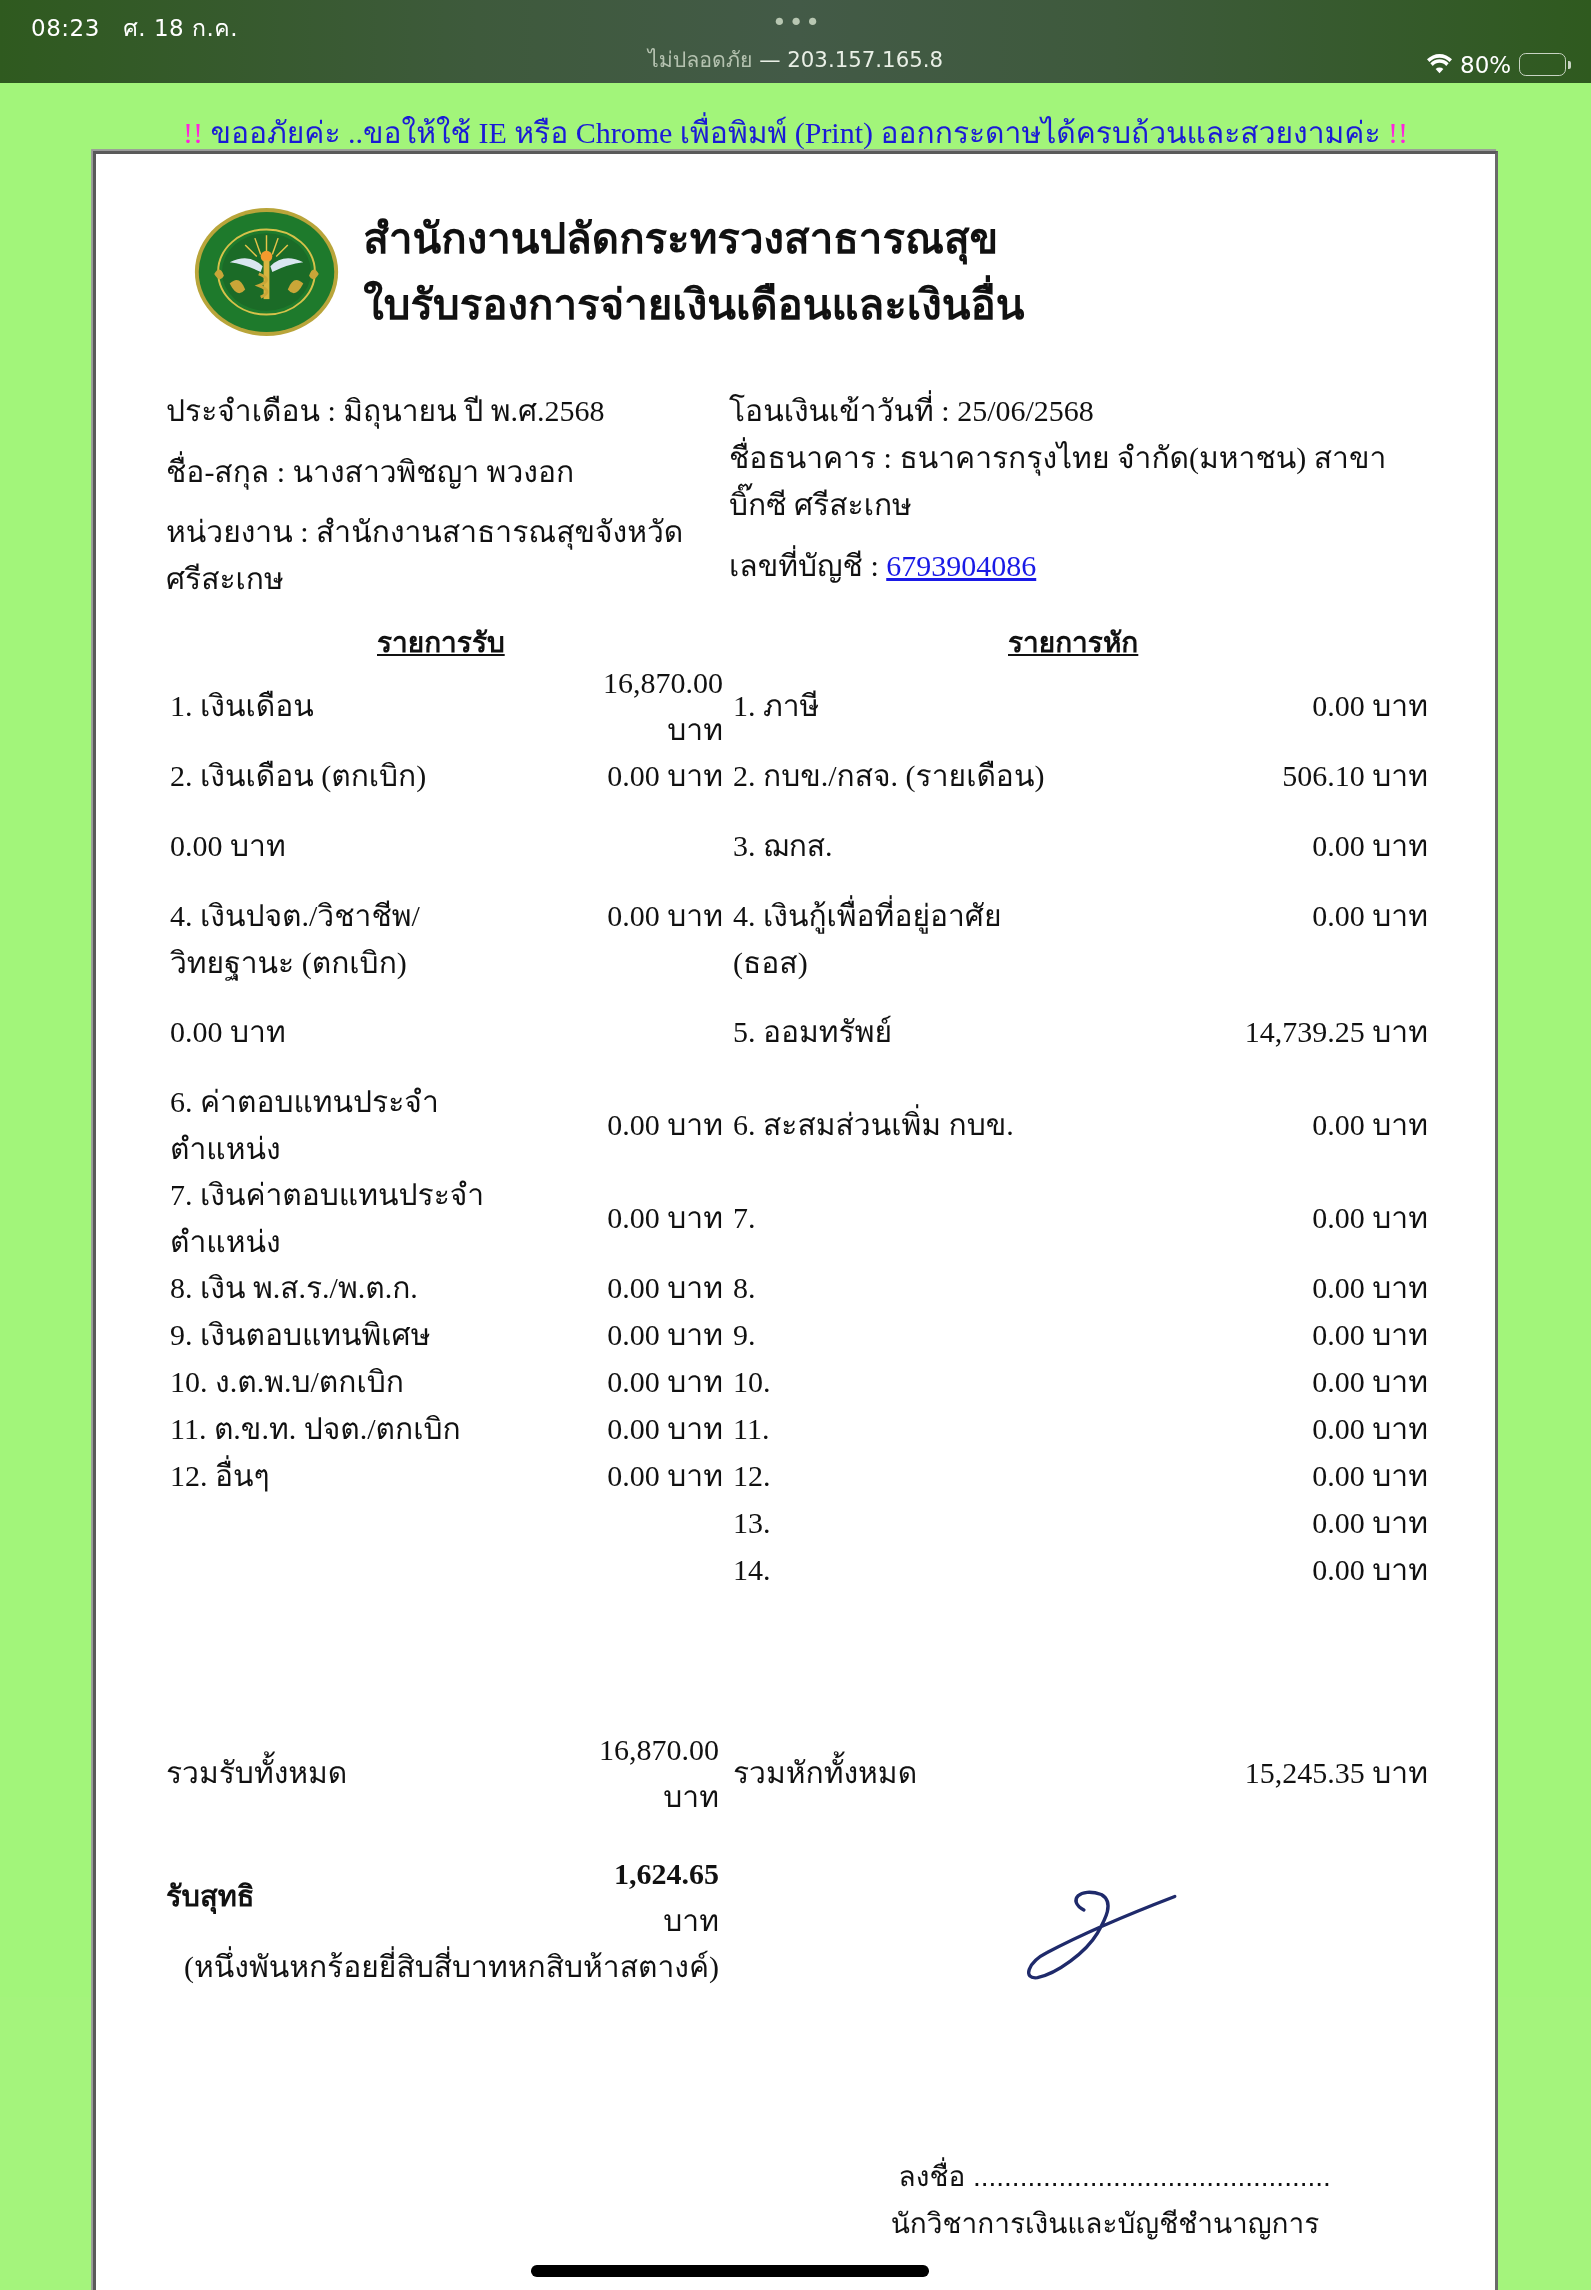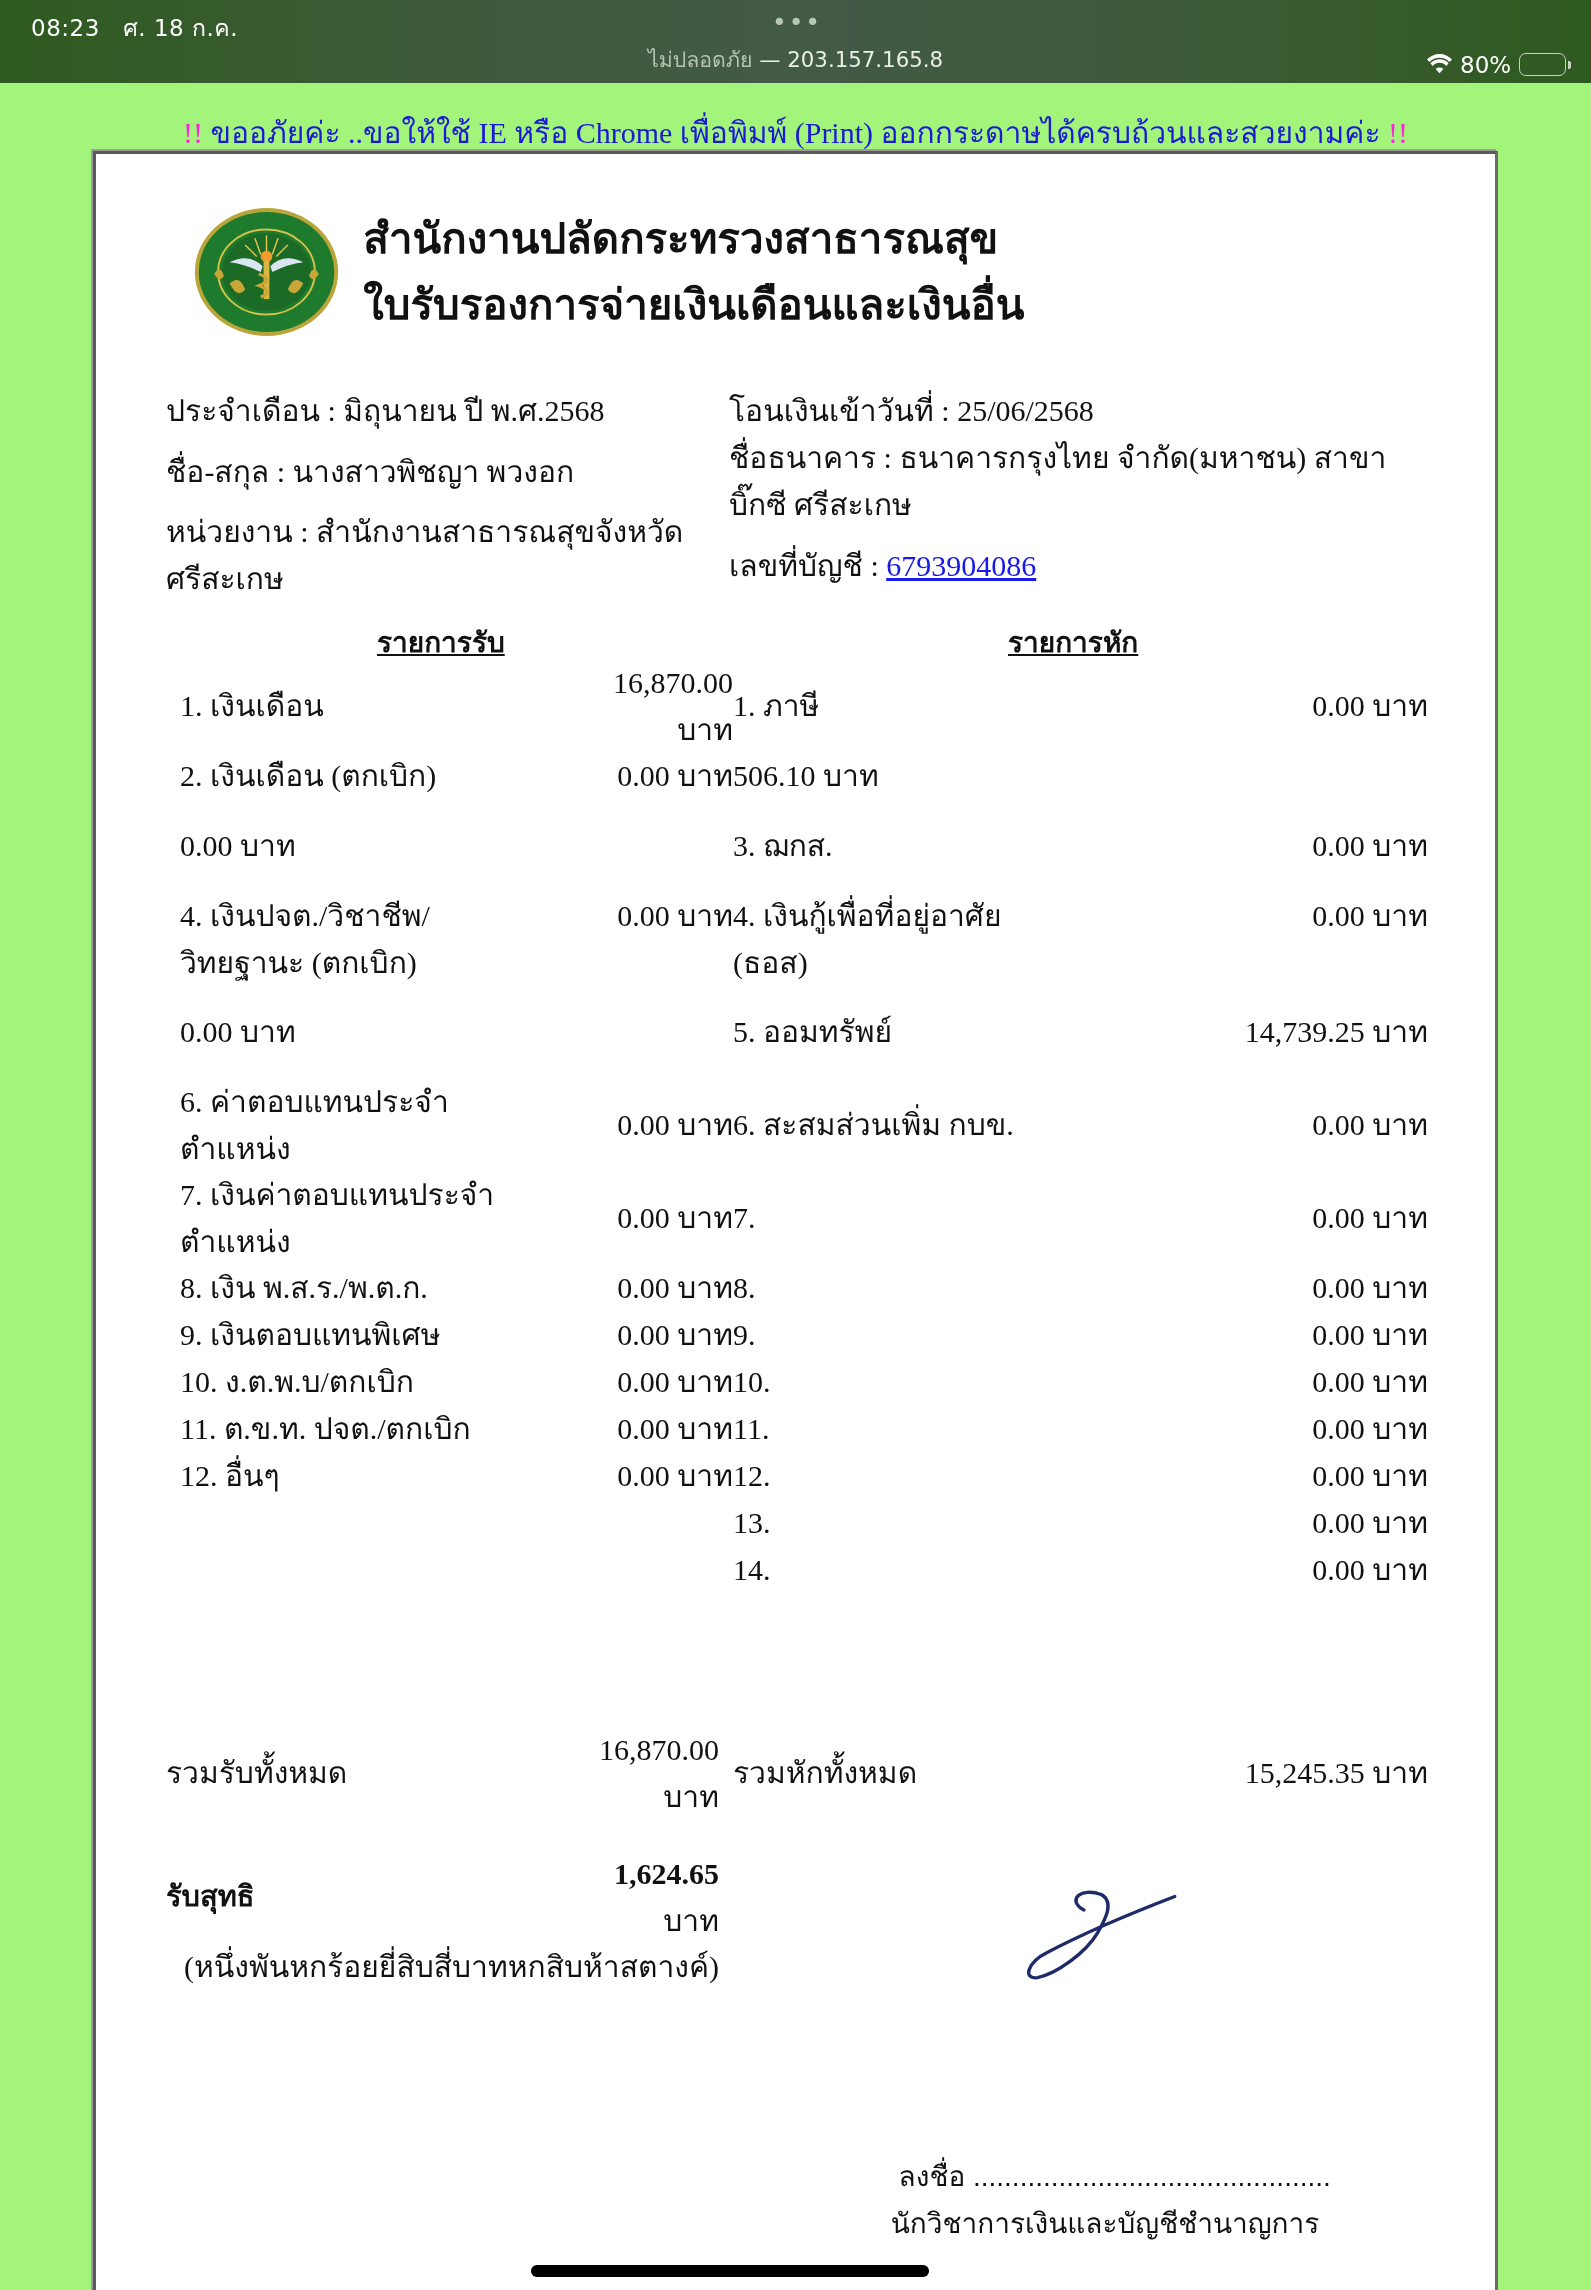--- a/index.html
+++ b/index.html
@@ -52,21 +52,21 @@
   .info-left { left: 70px; top: 233px; width: 543px; }
   .info-right { left: 633px; top: 233px; width: 699px; }
   .info .row { margin-bottom: 13.6px; }
   .link { color: #1a1ae6; text-decoration: underline; }
 
   .col-head { position: absolute; top: 466px; font-family: "Liberation Sans", "DejaVu Sans", sans-serif; font-weight: bold; font-size: 28px; text-decoration: underline; }
   .col-head.left { left: 281px; }
   .col-head.right { left: 912px; }
 
   .list { position: absolute; font-size: 30px; line-height: 47px; }
-  .list.income { left: 84px; top: 505px; width: 553px; }
+  .list.income { left: 74px; top: 505px; width: 553px; }
   .list.deduct { left: 637px; top: 505px; width: 695px; }
   .item { display: flex; align-items: center; justify-content: space-between; }
   .item .label { flex: 1; }
   .item .amount { text-align: right; white-space: nowrap; }
   .income .item .label { max-width: 320px; }
   .income .item .amount.wrap { white-space: normal; width: 136px; }
   .deduct .item .label { max-width: 291px; }
 
   .totals { position: absolute; font-size: 30px; line-height: 47px; }
   .totals.left { left: 70px; top: 1572px; width: 553px; }
@@ -204,20 +204,21 @@
       <span class="amount"><span>0.00</span> <span>บาท</span></span>
     </div>
   </div>
 
   <div class="list deduct">
     <div class="item" style="height:93px">
       <span class="label">1. ภาษี</span>
       <span class="amount"><span>0.00</span> <span>บาท</span></span>
     </div>
     <div class="item">
+      <span class="label" style="max-width:none">2. กบข./กสจ. (รายเดือน)</span>
       <span class="amount"><span>506.10</span> <span>บาท</span></span>
     </div>
     <div class="item" style="height:93px">
       <span class="label">3. ฌกส.</span>
       <span class="amount"><span>0.00</span> <span>บาท</span></span>
     </div>
     <div class="item" style="height:93px;align-items:flex-start">
       <span class="label" style="max-width:281px">4. เงินกู้เพื่อที่อยู่อาศัย (ธอส)</span>
       <span class="amount"><span>0.00</span> <span>บาท</span></span>
     </div>

